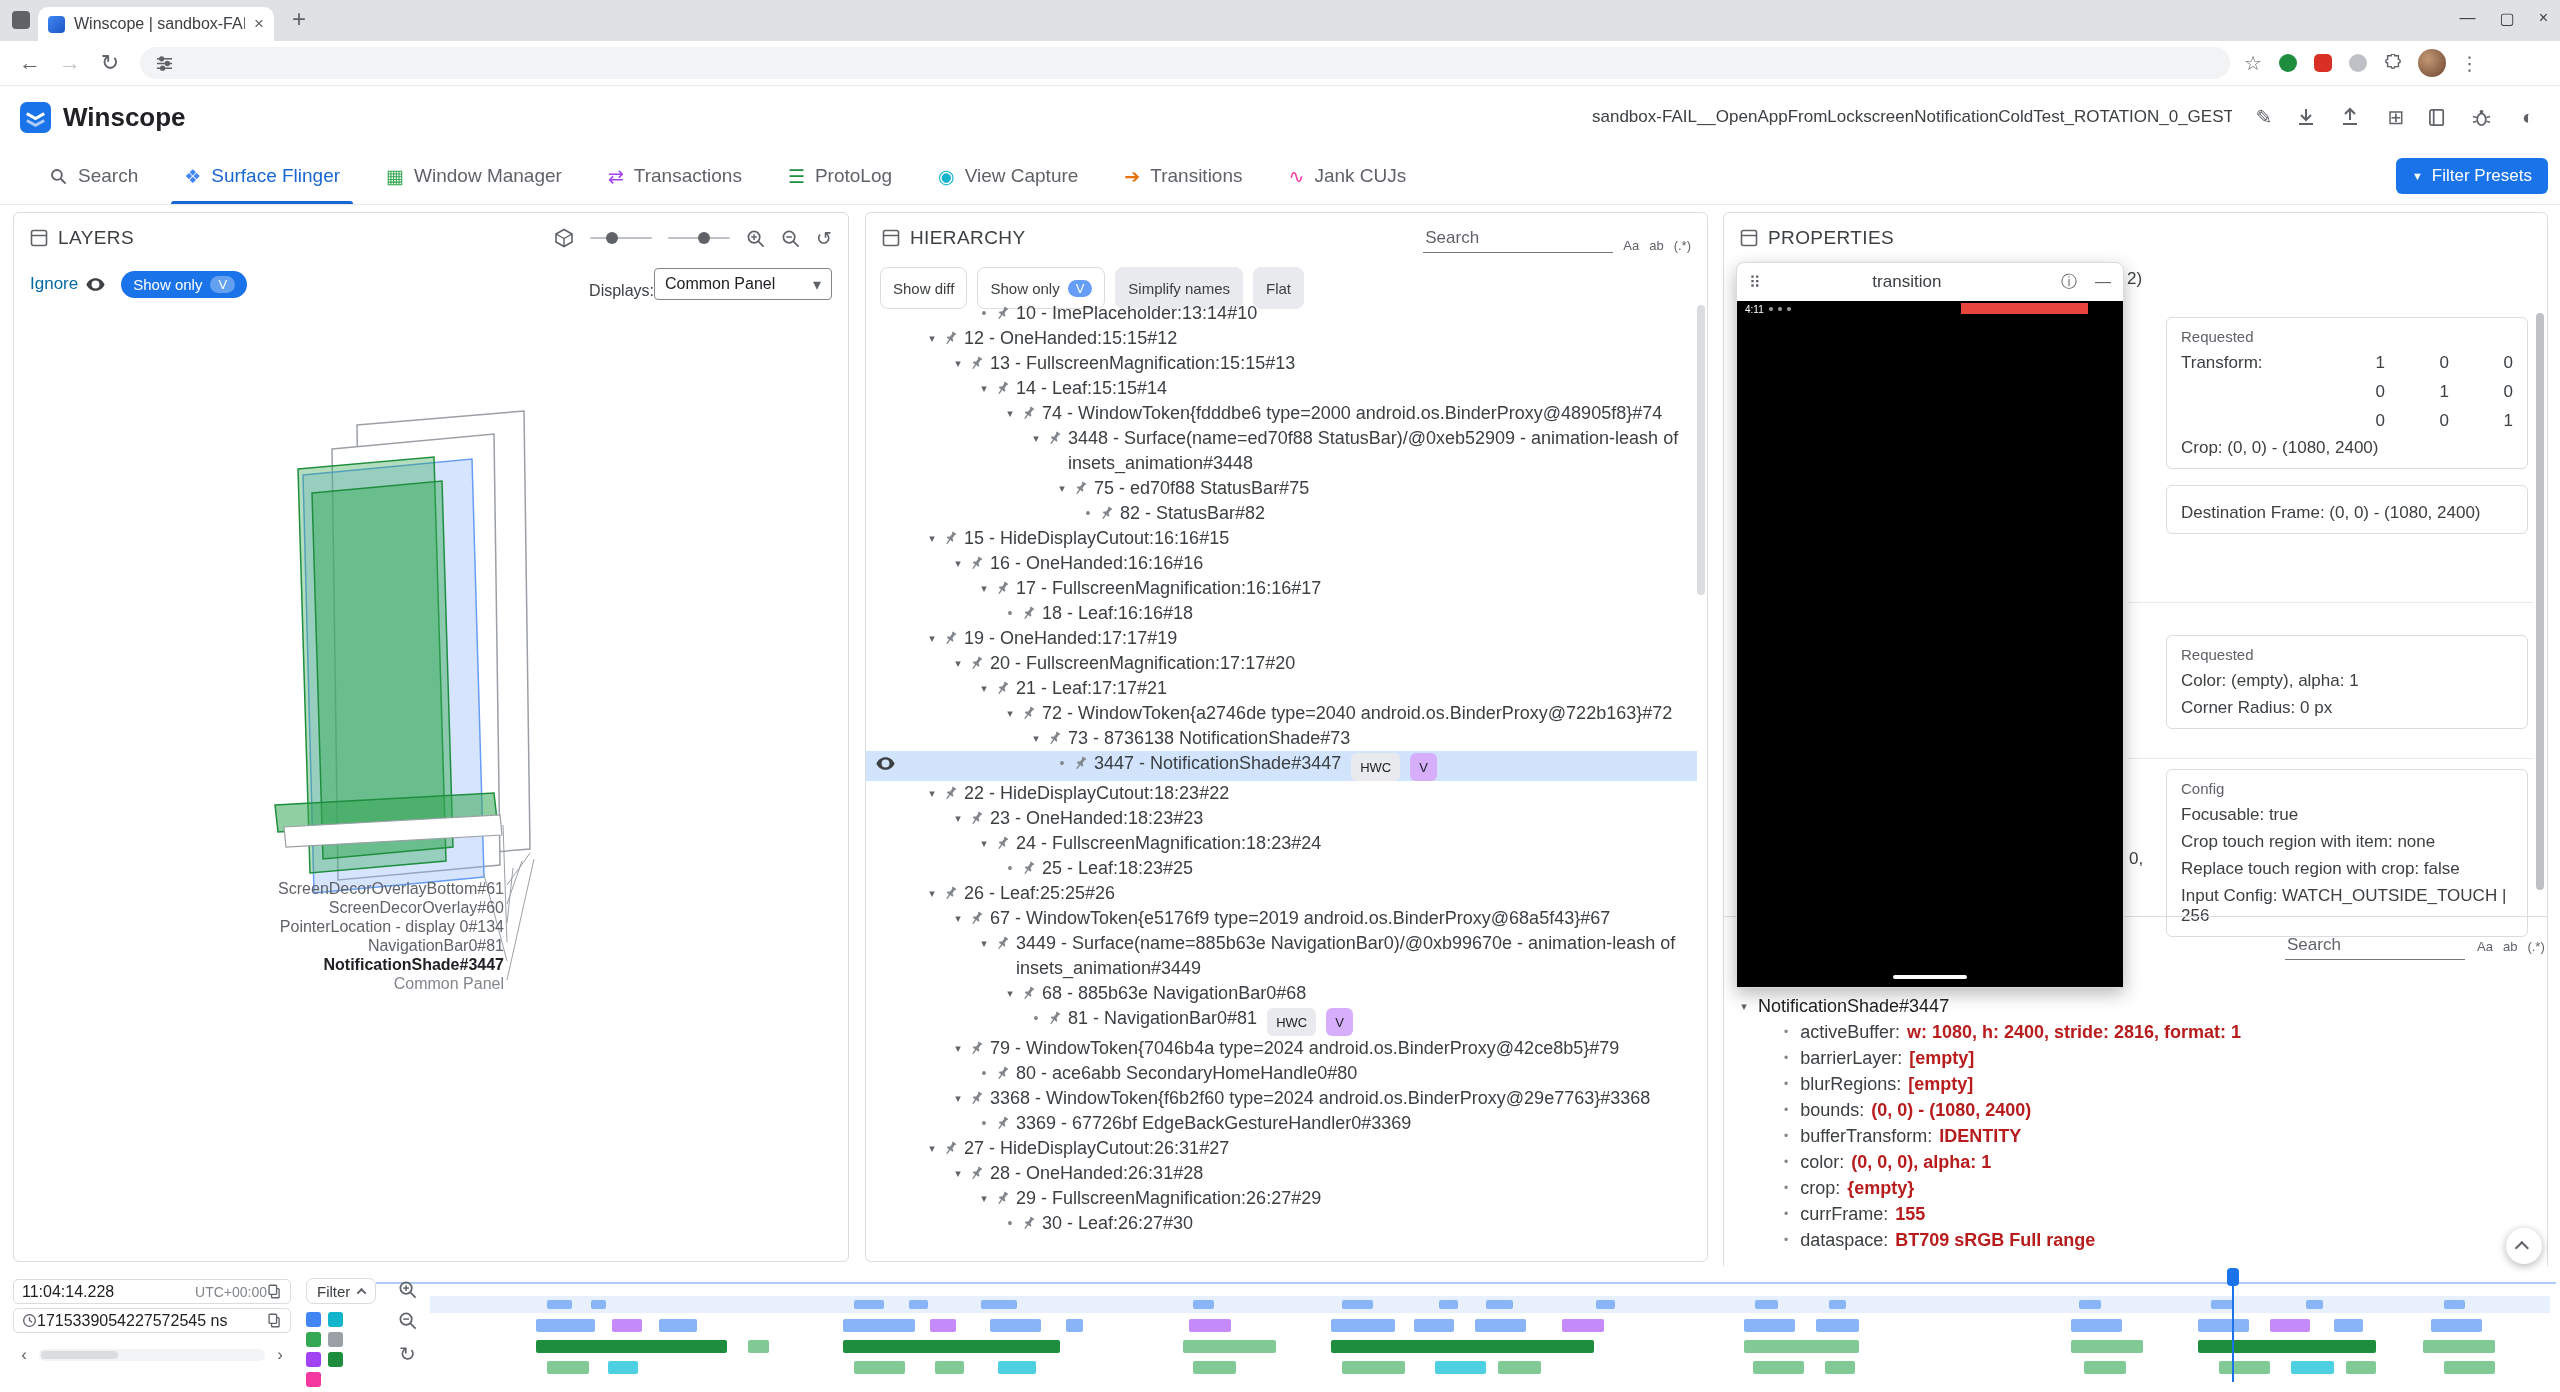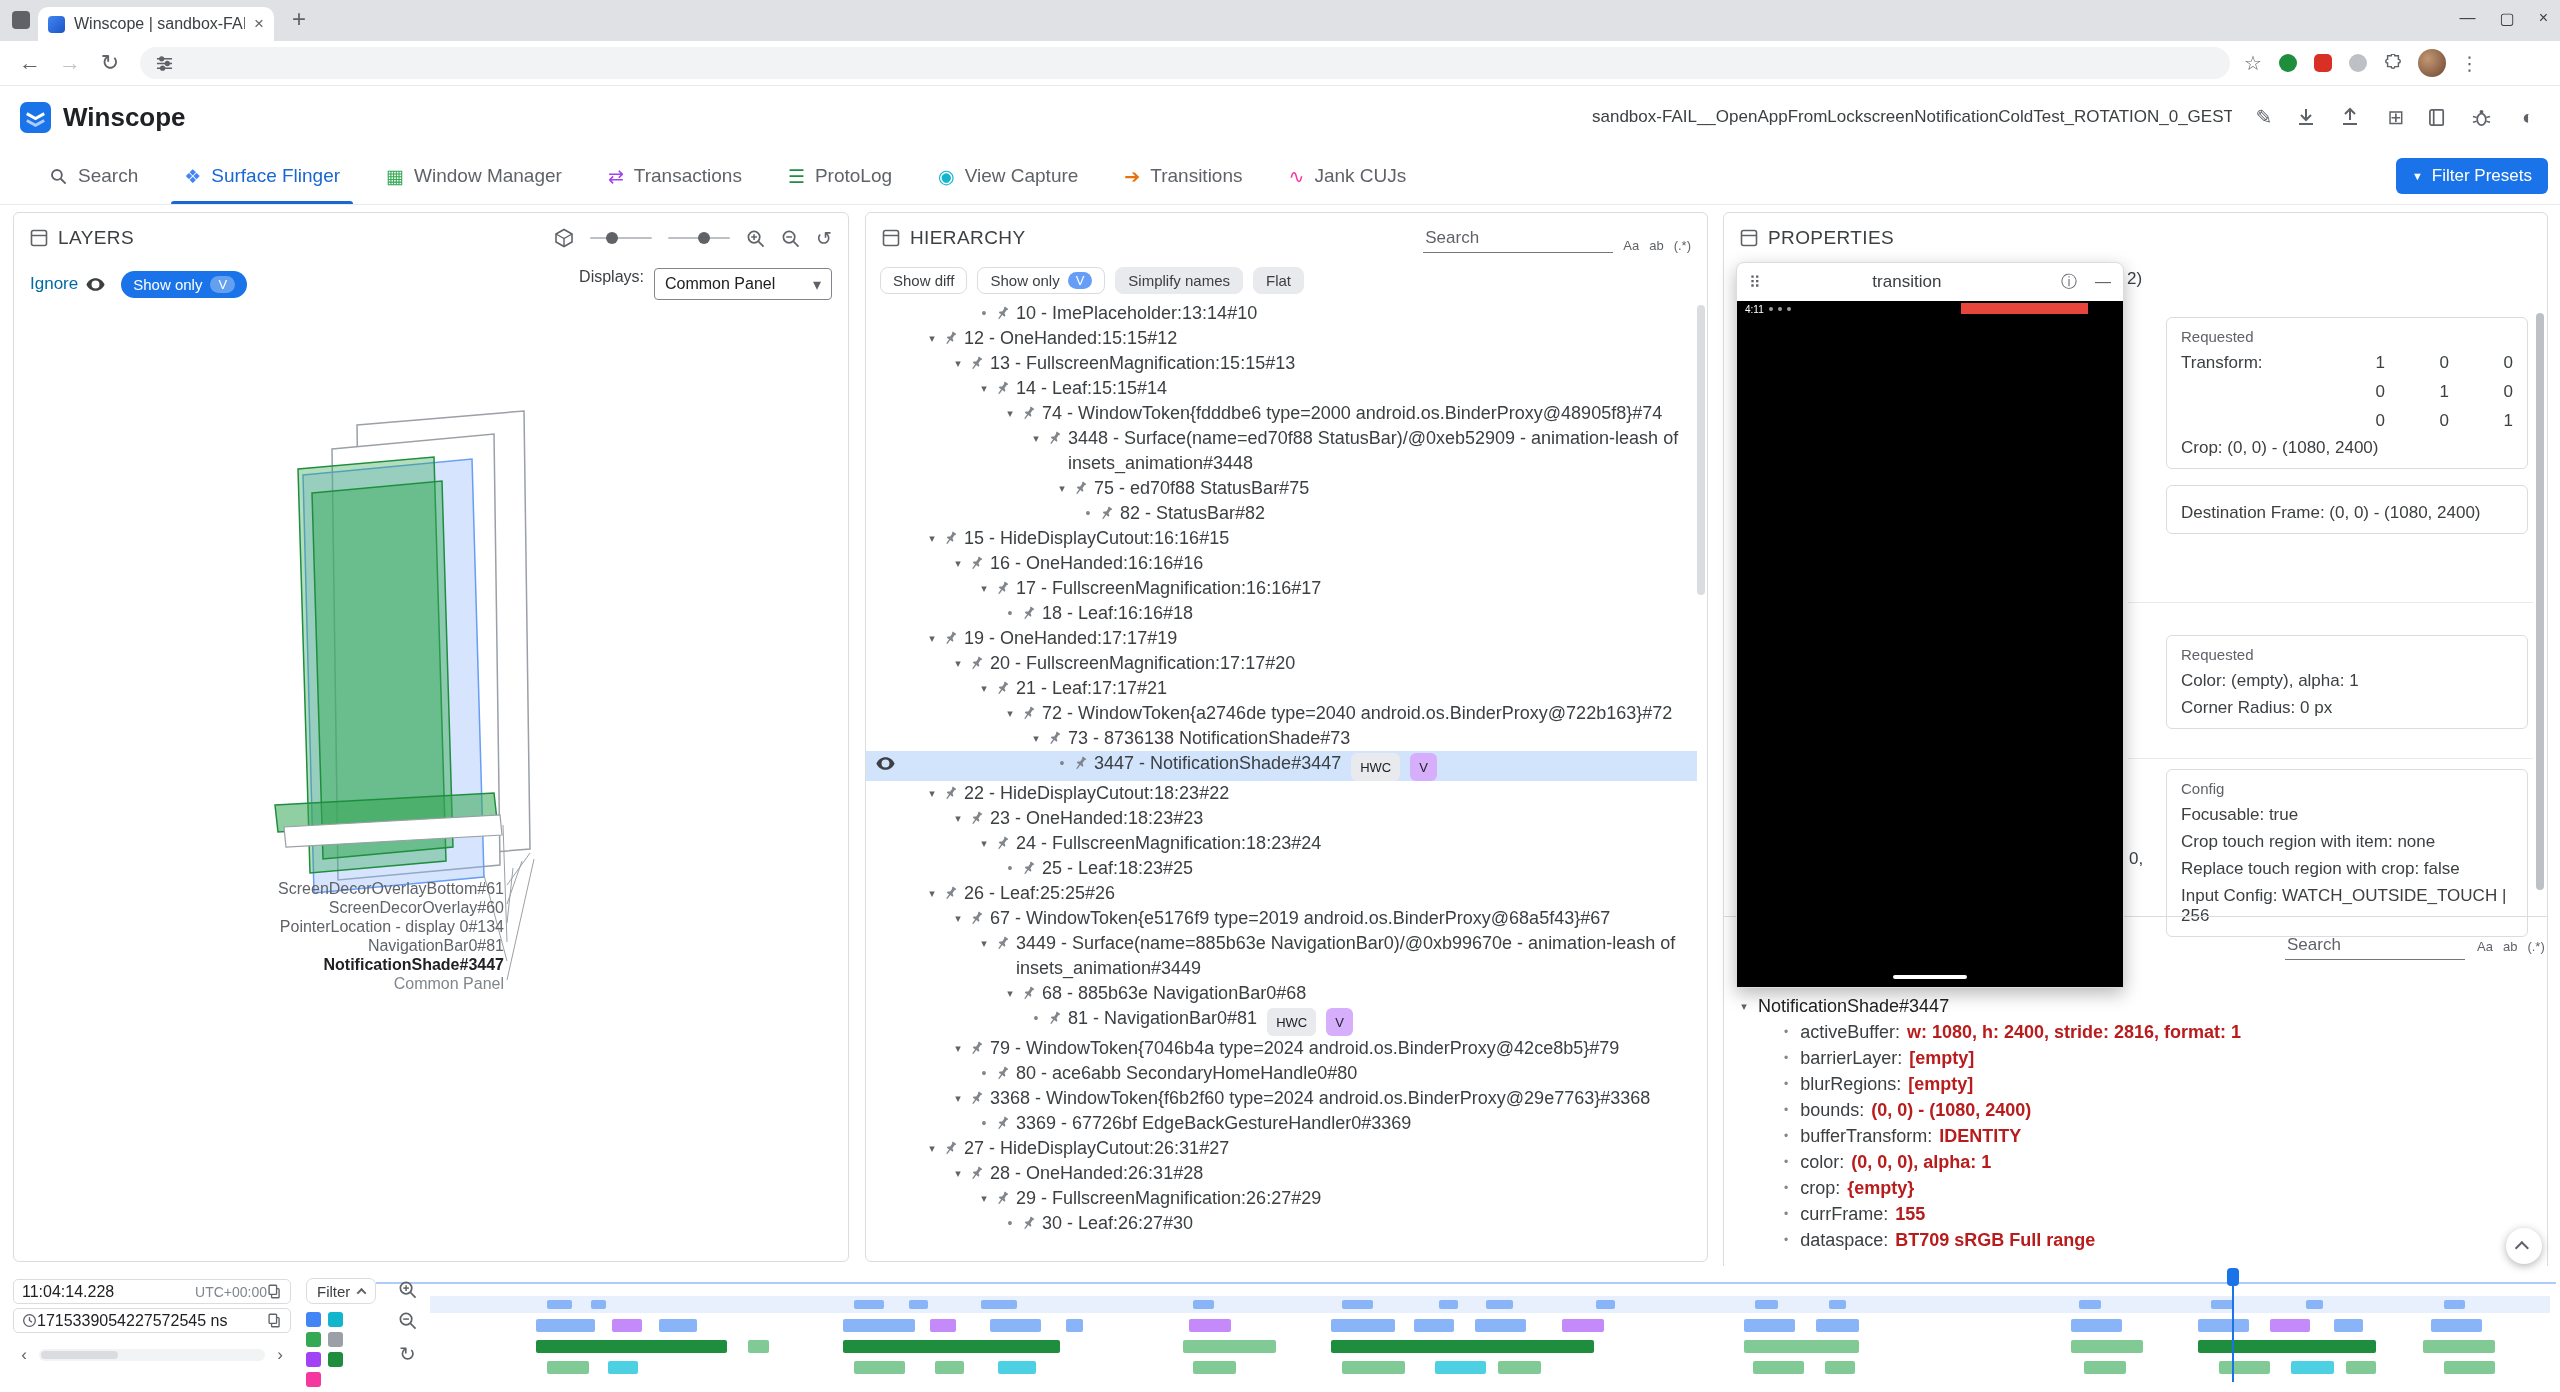--- a/index.html
+++ b/index.html
@@ -55,35 +55,35 @@
 
 
 .ltools{margin-left:auto;display:flex;align-items:center;gap:16px;color:#5f6368}
 .slider{position:relative;height:2px;background:#bdc1c6;border-radius:1px;width:62px}
 .slider .knob{position:absolute;top:-5px;width:12px;height:12px;border-radius:50%;background:#5f6368}
 .glyph-ic{font-size:19px;color:#5f6368}
 .lcontrols{height:42px;display:flex;align-items:center;padding:0 16px;gap:16px}
 .ignore{display:flex;gap:8px;align-items:center;font-size:17px;color:#0369a1}
 .blue-pill{height:27px;background:#1a73e8;border-radius:14px;color:#fff;font-size:15px;display:flex;align-items:center;padding:0 12px;gap:8px}
 .blue-pill .vb{background:rgba(255,255,255,.32);border-radius:10px;padding:1px 8px;font-size:13px}
-.displays{margin-left:auto;display:flex;align-items:flex-start;gap:10px;font-size:16px;color:#3c4043}
+.displays{margin-left:auto;display:flex;align-items:flex-end;font-size:16px;color:#3c4043}
 .select{border:1px solid #80868b;border-radius:4px;height:32px;display:flex;align-items:center;padding:0 10px;width:178px;justify-content:space-between;font-size:16px;color:#202124}
 .viz{position:absolute;left:0;top:0;width:836px;height:1050px}
 .lay-labels{position:absolute;left:150px;top:666px;width:340px;text-align:right;font-size:16px;line-height:19px}
 .lay-labels .muted{color:#5f6368}
 .lay-labels .strong{color:#202124;font-weight:700}
 .lay-labels .faint{color:#80868b}
 
 
 .hsearch{margin-left:auto;display:flex;align-items:flex-end;gap:10px}
 .uinput{border:none;border-bottom:1px solid #747775;width:190px;font-size:17px;padding:4px 2px;color:#202124;background:transparent;outline:none;font-family:inherit}
 .uinput::placeholder{color:#5f6368}
 .mini-ic{font-size:13px;color:#5f6368}
 .hfilters{display:flex;gap:10px;padding:4px 14px 8px}
-.chip{border:1px solid #dadce0;border-radius:8px;height:27px;display:flex;align-items:center;padding:0 12px;font-size:15px;color:#3c4043;gap:8px;background:#fff}
+.chip{border:1px solid #dadce0;border-radius:8px;height:42px;display:flex;align-items:center;padding:0 12px;font-size:15px;color:#3c4043;gap:8px;background:#fff}
 .chip.filled{background:#e8eaed;border-color:#e8eaed}
 .vbadge{background:#669df6;color:#fff;border-radius:10px;padding:1px 8px;font-size:13px}
 .htree{position:absolute;left:0;right:10px;top:88px;bottom:0;overflow:hidden}
 .trow{position:relative;display:flex;align-items:flex-start;line-height:25px;font-size:18px;color:#3c4043;padding-right:8px}
 .trow.selected{background:#d2e3fc}
 .tmark{width:16px;flex:none;font-size:11px;color:#5f6368;text-align:center;line-height:25px}
 .tmark.leafdot{font-size:14px;color:#80868b}
 .tpin{width:17px;height:17px;flex:none;margin:4px 5px 0 2px}
 .tlabel{min-width:0}
 .rchip{flex:none;margin-left:10px;margin-top:2px;height:28px;border-radius:6px;padding:0 9px;font-size:13px;display:inline-flex;align-items:center;color:#202124}

